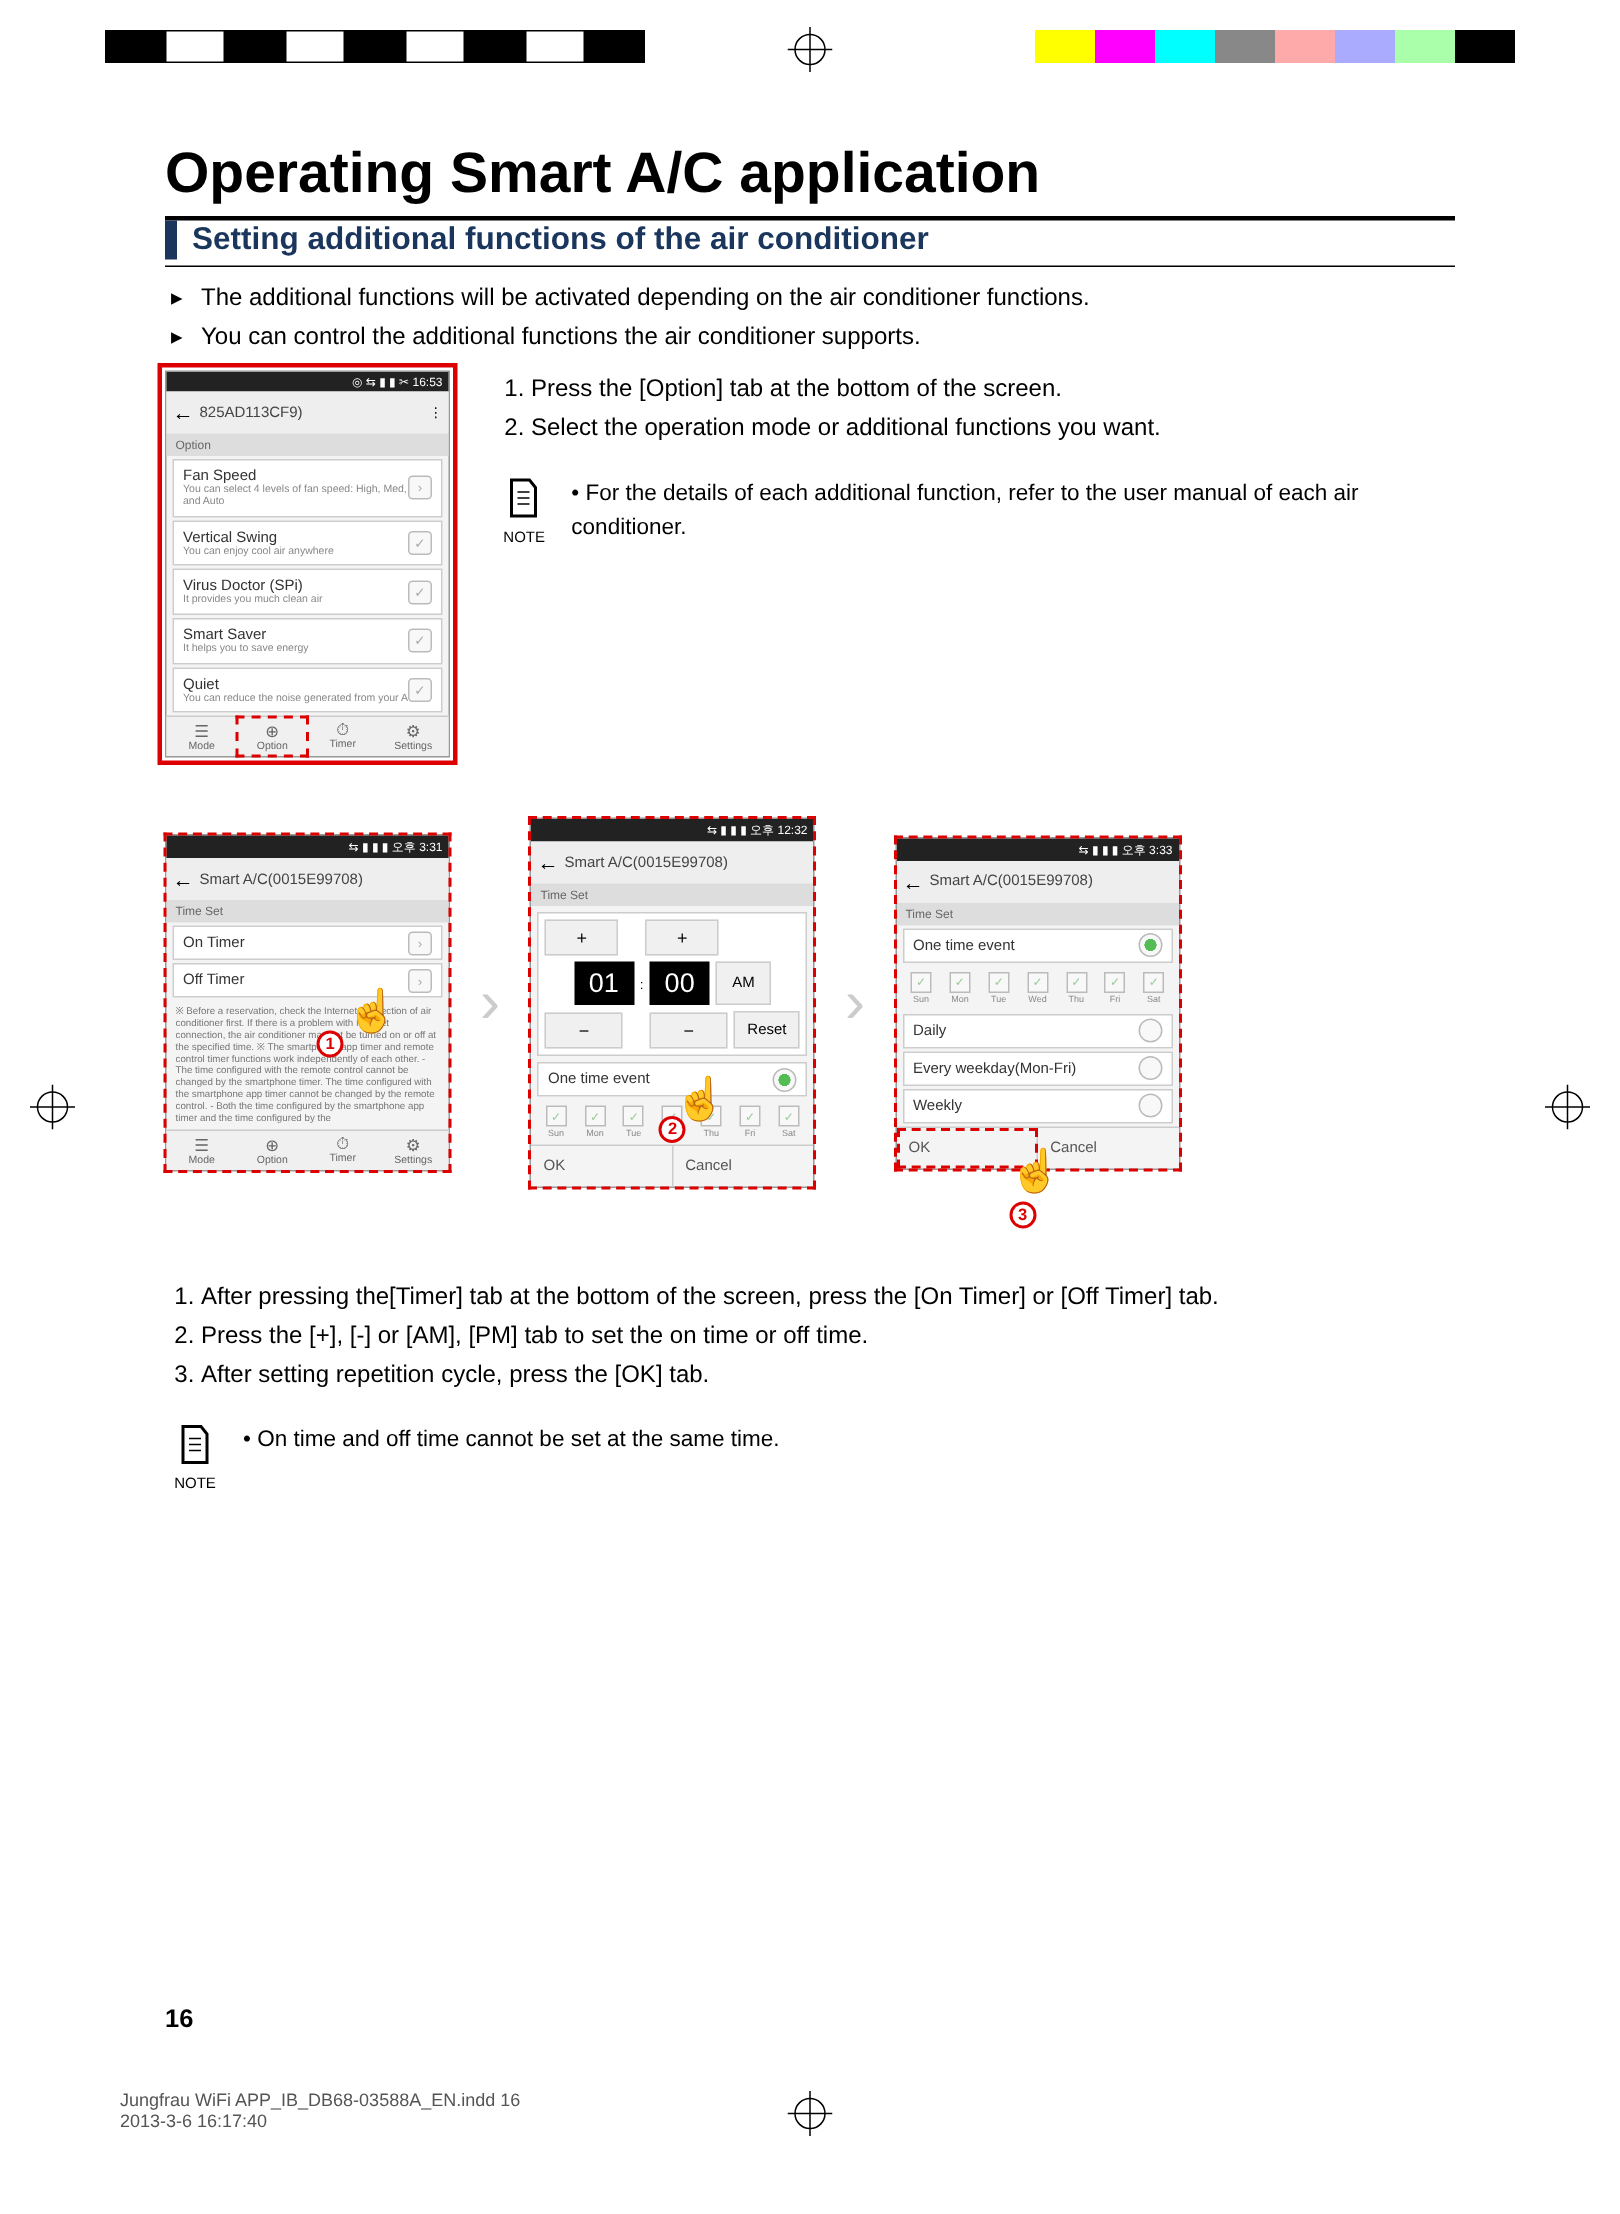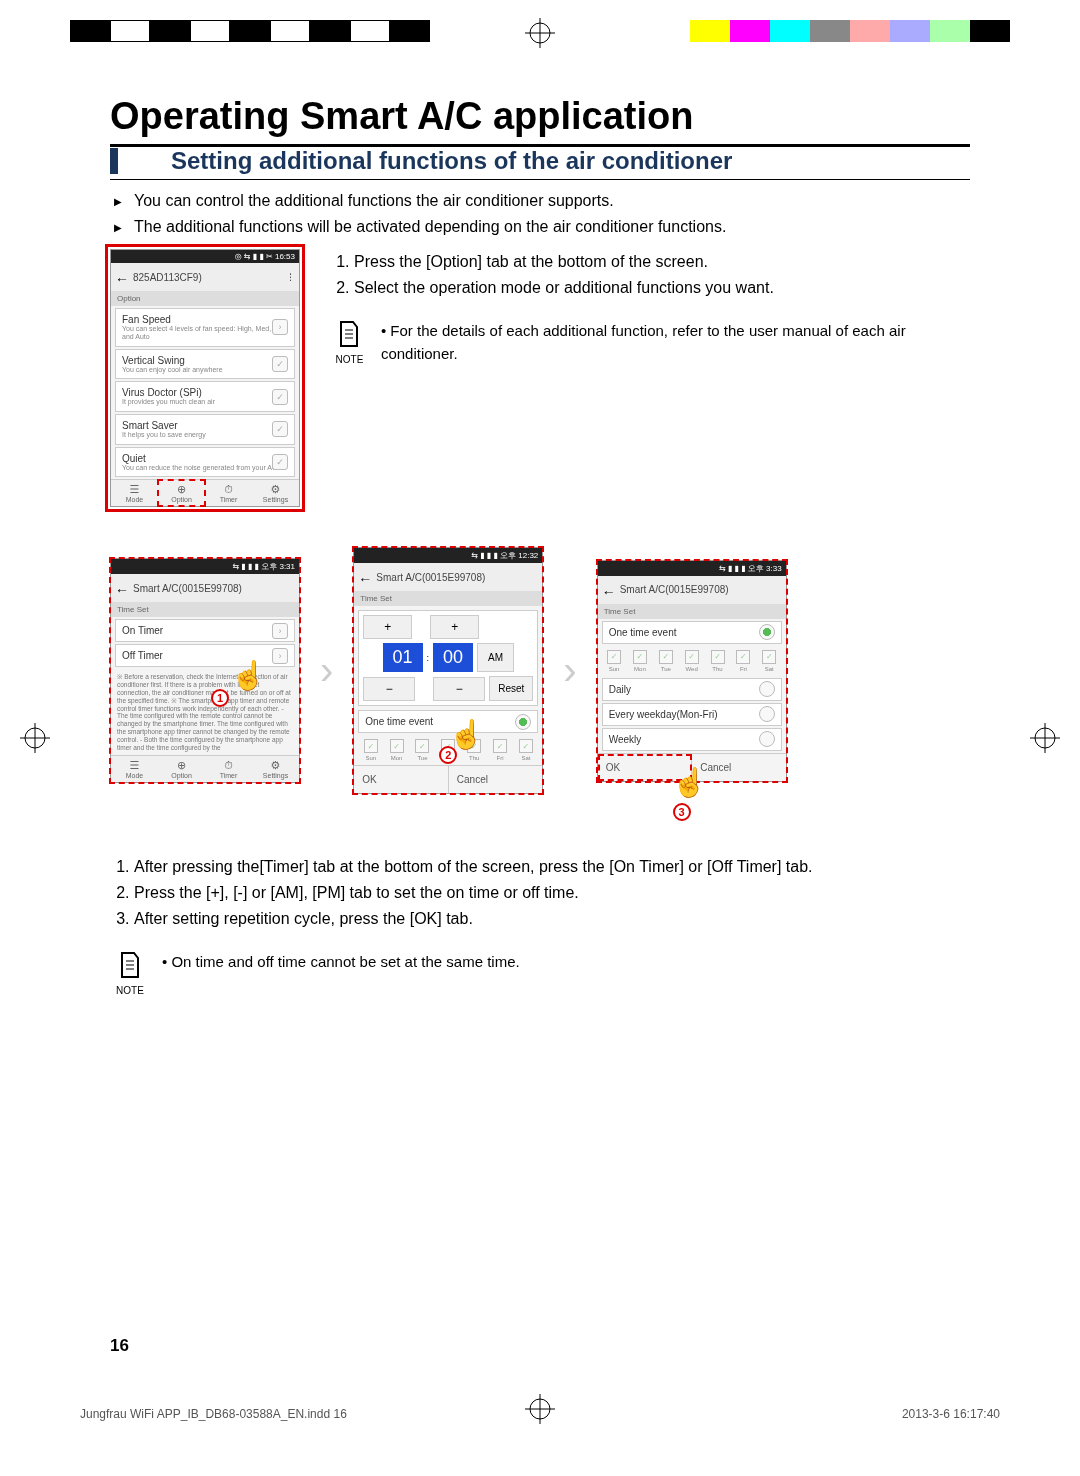--- a/index.html
+++ b/index.html
@@ -16,21 +16,21 @@
   .color-sq { width: 40px; height: 22px; }
   .crosshair { position: absolute; width: 30px; height: 30px; }
   .crosshair svg { width: 30px; height: 30px; }
 
   .page { position: absolute; top: 95px; left: 110px; right: 110px; bottom: 120px; }
 
   h1 { font-size: 38px; font-weight: bold; border-bottom: 3px solid #000; padding-bottom: 6px; }
 
   .section-head { display: flex; align-items: center; border-bottom: 1px solid #000; padding-bottom: 4px; margin-bottom: 8px; }
   .section-head .bar { width: 8px; height: 26px; background: #1b365d; margin-right: 10px; }
-  .section-head h2 { font-size: 24px; font-weight: bold; color: #1b365d; margin-left: 43px; }
+  .section-head h2 { font-size: 21px; font-weight: bold; color: #1b365d; }
 
   .arrow-list { list-style: none; padding-left: 4px; margin-bottom: 10px; }
   .arrow-list li { font-size: 16px; line-height: 1.6; padding-left: 20px; position: relative; }
   .arrow-list li::before { content: "▶"; position: absolute; left: 0; font-size: 10px; top: 6px; }
 
   .num-list { list-style: decimal; padding-left: 24px; font-size: 16px; line-height: 1.6; }
   .num-list .sub { display: block; padding-left: 10px; }
 
   .row { display: flex; gap: 30px; align-items: flex-start; }
   .col-grow { flex: 1; }
@@ -57,41 +57,41 @@
   .opt .radio { border-radius: 50%; }
   .opt .radio.on { background: radial-gradient(circle, #5b5 40%, #f8f8f8 42%); }
   .botnav { display: flex; border-top: 1px solid #ccc; background: #f0f0f0; }
   .botnav .tab { flex: 1; text-align: center; font-size: 7px; padding: 3px 0; color: #666; }
   .botnav .tab.active { outline: 2px dashed #d00; outline-offset: -1px; }
   .botnav .tab .ic { font-size: 11px; }
 
   .timer-disp { background: #fff; margin: 4px; border: 1px solid #ccc; padding: 4px; }
   .timer-row { display: flex; gap: 4px; justify-content: center; align-items: center; }
   .btnsm { flex: 1; background: #f0f0f0; border: 1px solid #ccc; text-align: center; padding: 4px 0; font-size: 12px; }
-  .numbox { background: #1d4ed8; color: #fff; font-size: 18px; padding: 4px 10px; }
+  .numbox { background: #000000; color: #fff; font-size: 18px; padding: 4px 10px; }
   .ampm { background: #f0f0f0; border: 1px solid #ccc; padding: 8px 10px; font-size: 10px; }
   .days { display: flex; gap: 1px; padding: 4px; }
   .days .d { flex: 1; text-align: center; font-size: 6px; color: #888; }
   .days .d .cb { width: 14px; height: 14px; border: 1px solid #bbb; margin: 0 auto 2px; background: #f8f8f8; display: flex; align-items: center; justify-content: center; font-size: 8px; color: #9c9; }
   .okrow { display: flex; border-top: 1px solid #ccc; }
   .okrow .b { flex: 1; text-align: left; padding: 8px; font-size: 10px; color: #555; }
   .okrow .b:first-child { border-right: 1px solid #ccc; }
   .okrow .b.hl { outline: 2px dashed #d00; outline-offset: -2px; }
 
   .tiny-note { font-size: 6.5px; color: #777; padding: 4px 6px; line-height: 1.2; }
 
   .hand { position: absolute; font-size: 28px; pointer-events: none; }
   .badge { position: absolute; width: 18px; height: 18px; border-radius: 50%; border: 2px solid #d00; background: #fff; color: #d00; font-size: 11px; font-weight: bold; display: flex; align-items: center; justify-content: center; }
 
   .big-chev { font-size: 40px; color: #ccc; align-self: center; }
 
   .timer-row-wrap { display: flex; gap: 20px; align-items: center; margin-top: 10px; position: relative; }
 
   .pagenum { position: absolute; bottom: 0; left: 0; font-size: 17px; font-weight: bold; }
-  .footer { position: absolute; left: 80px; right: 80px; bottom: 55px; display: flex; justify-content: space-between; font-size: 12px; color: #555; }
+  .footer { position: absolute; left: 80px; right: 80px; bottom: 55px; display: flex; justify-content: space-between; font-size: 12px; color: #555; flex-direction: column; }
 
 </style>
 </head>
 <body>
 
 <div class="reg-bar-top">
   <div class="reg-left">
     <div class="reg-sq bk"></div>
       <div class="reg-sq wh"></div>
       <div class="reg-sq bk"></div>
@@ -136,22 +136,22 @@
 
 <div class="page">
 
   <h1>Operating Smart A/C application</h1>
 
   <div class="section-head">
     <div class="bar"></div>
     <h2>Setting additional functions of the air conditioner</h2>
   </div>
   <ul class="arrow-list">
+    <li>The additional functions will be activated depending on the air conditioner functions.</li>
     <li>You can control the additional functions the air conditioner supports.</li>
-    <li>The additional functions will be activated depending on the air conditioner functions.</li>
   </ul>
 
   <div class="row">
 
     <div class="phone hl">
       <div class="statusbar">◎ ⇆ ▮ ▮ ✂ <span>16:53</span></div>
       <div class="appbar">
         <span class="back">←</span>
         <span class="title">825AD113CF9)</span>
         <span style="margin-left:auto">⋮</span>

